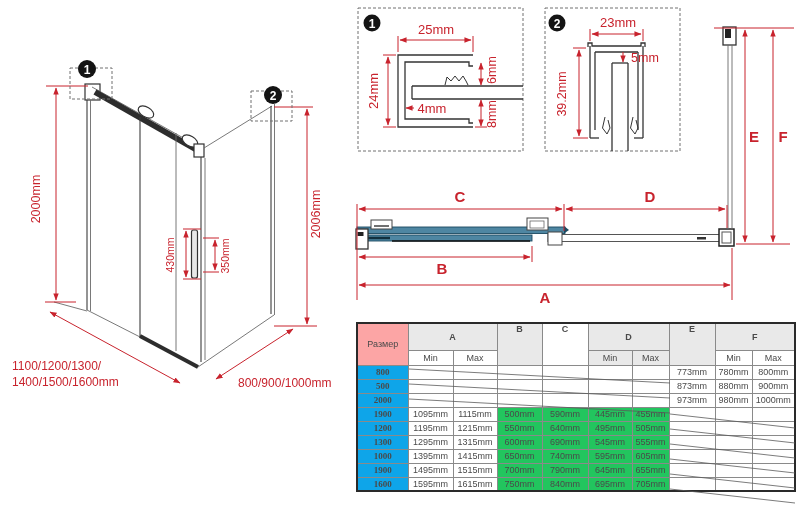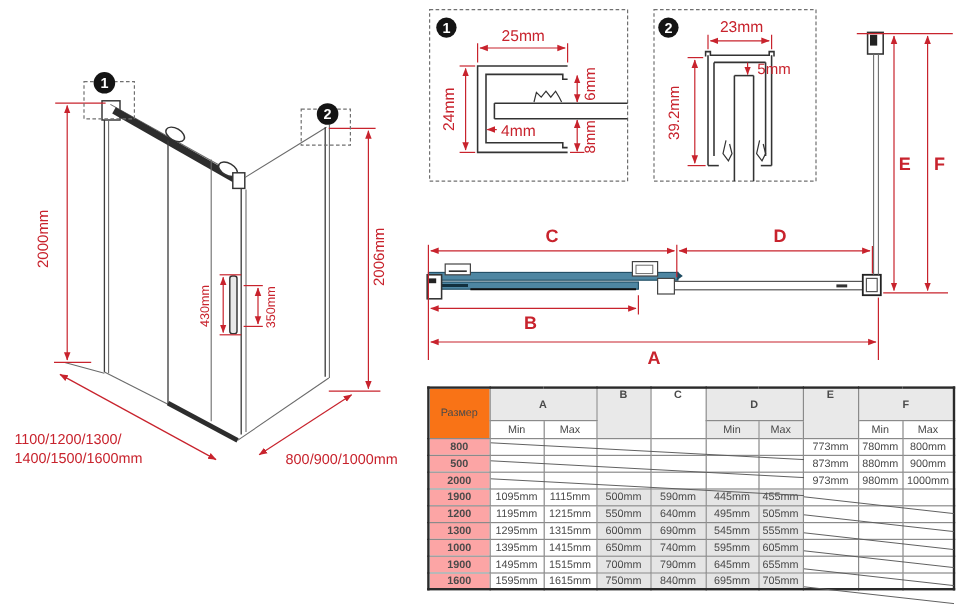--- a/index.html
+++ b/index.html
@@ -21,23 +21,23 @@
       font-size:9px;color:#4a4a4a;overflow:hidden;white-space:nowrap;}
   table.dims{border:2px solid #2a2a2a;}
   tr.hrow1{height:27px;}
   tr.hrow2{height:15px;}
   tr.drow{height:14px;}
   th.letter{color:#c8232d;font-size:13px;font-weight:bold;background:#e9e9e9;}
   th.letter.white{background:#ffffff;}
   th.topalign{vertical-align:top;padding-top:4px;}
   th.minmax{font-size:9.5px;font-weight:normal;color:#1a1a1a;background:#ffffff;}
   th.minmax.g{background:#e9e9e9;}
-  th.sizehead{font-size:9.5px;font-weight:normal;color:#333;background:#f97316;}
-  th.sz{font-size:9.5px;font-weight:bold;color:#222;background:#fca5a5;}
-  td.g{background:#e5e5e5;}
+  th.sizehead{font-size:9.5px;font-weight:normal;color:#333;background:#fca5a5;}
+  th.sz{font-size:9.5px;font-weight:bold;color:#222;background:#0ea5e9;font-family:Liberation Serif, serif;}
+  td.g{background:#22c55e;}
   #na-overlay{position:absolute;left:0;top:0;pointer-events:none;}
 </style>
 </head>
 <body>
 
 <div id="screen">
 
 <svg id="draw-layer" width="800" height="512" viewBox="0 0 800 512">
   <defs>
     <marker id="ar" viewBox="0 0 8 8" refX="7" refY="4" markerWidth="7.5" markerHeight="7.5" orient="auto-start-reverse">

